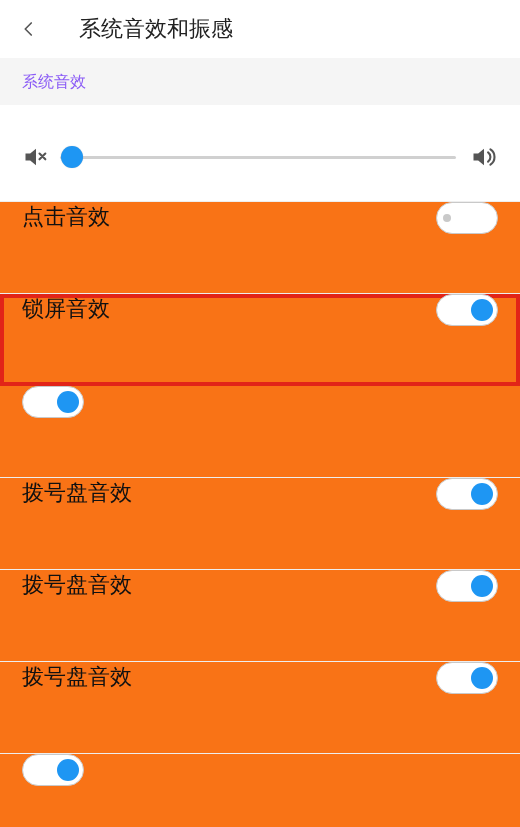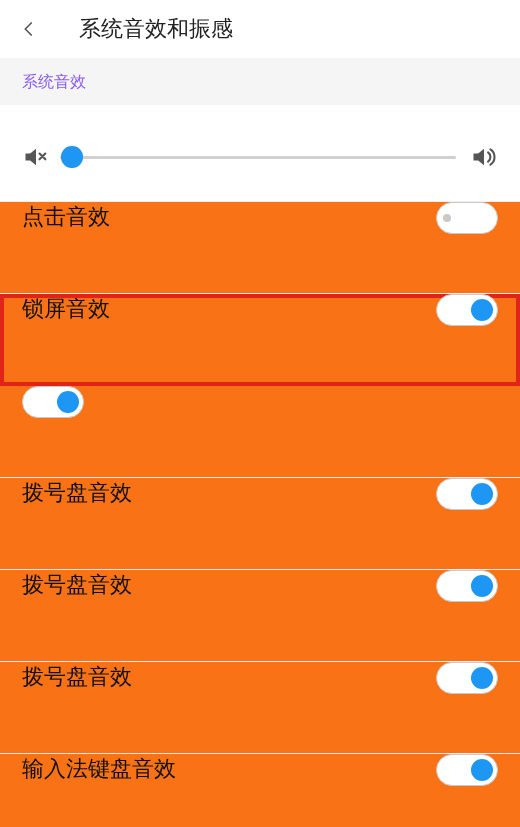--- a/index.html
+++ b/index.html
@@ -183,18 +183,17 @@
         <div class="knob"></div>
       </div>
     </div>
     <div class="row">
       <div class="row-label">拨号盘音效</div>
       <div class="toggle on">
         <div class="knob"></div>
       </div>
     </div>
     <div class="row">
-      <div class="row-label">输入法键盘音效</div>
       <div class="toggle on">
         <div class="knob"></div>
       </div>
     </div>
   </div>
 
 </body></html>

